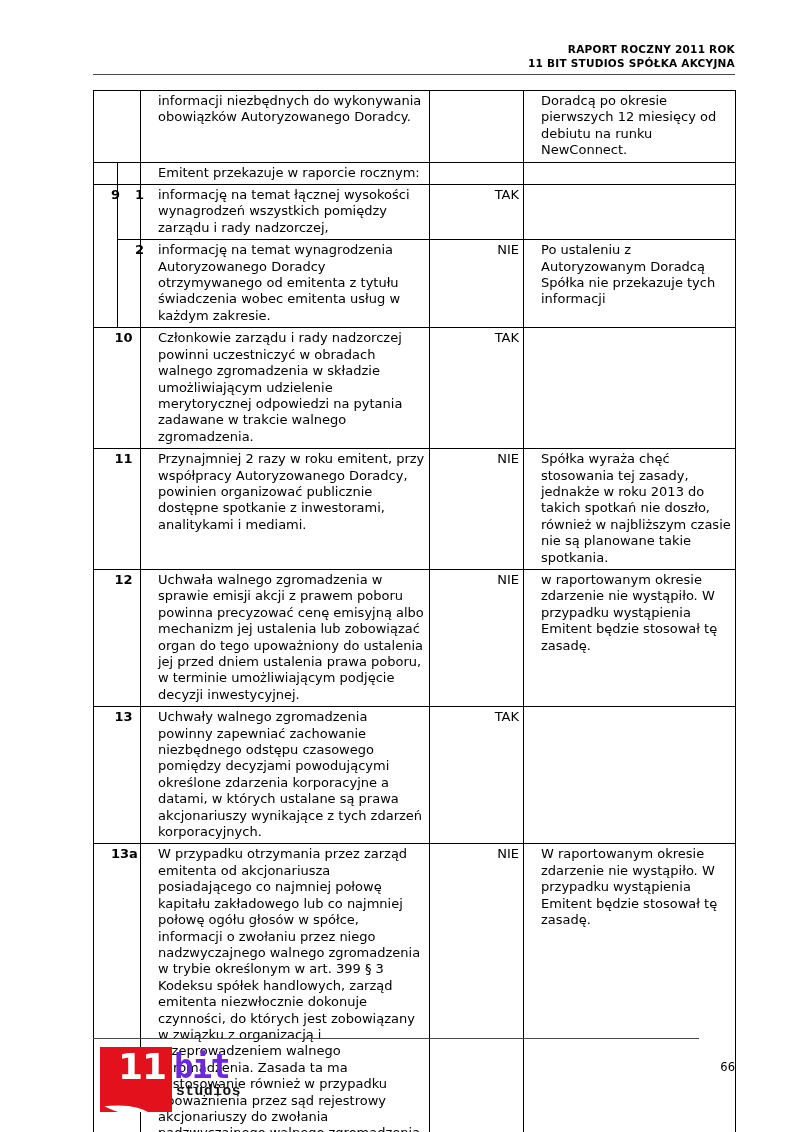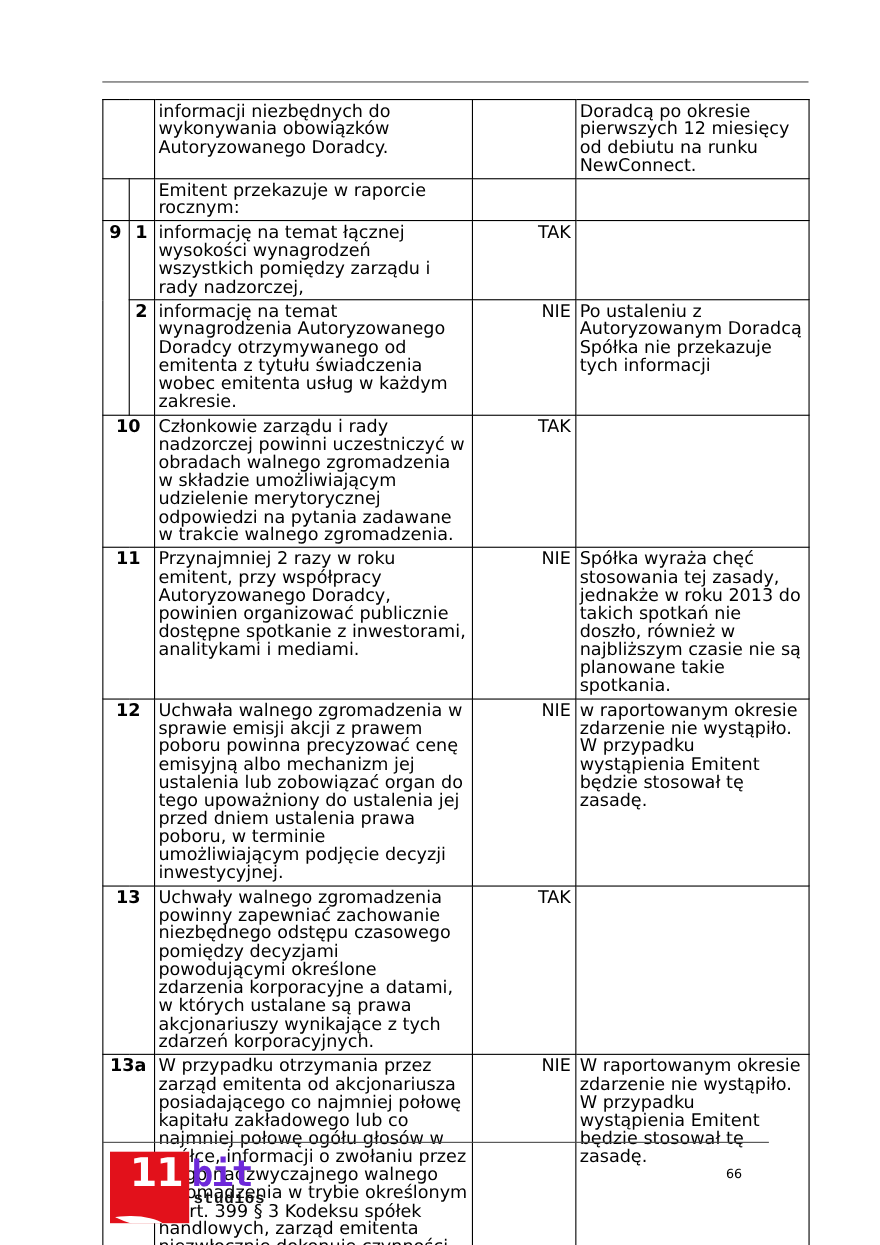--- a/index.html
+++ b/index.html
@@ -56,23 +56,23 @@
     width: 642px;
   }
   table.doc-table {
     border-collapse: collapse;
     width: 642px;
     table-layout: fixed;
   }
   table.doc-table td {
     border: 1px solid #000000;
     vertical-align: top;
-    font-size: 16px;
+    font-size: 13px;
     line-height: 16.4px;
-    padding: 2px 4px 3px 3px;
+    padding: 2px 4px 3px 17px;
   }
   .c-num   { width: 24px;  text-align: center; font-weight: bold; vertical-align: top; }
   .c-sub   { width: 23px;  text-align: center; font-weight: bold; vertical-align: top; }
   .c-desc  { width: 289px; }
   .c-ans   { width: 94px;  text-align: right; }
   .c-com   { width: 212px; }
 
   .num-pad { padding-top: 9px; }
   .ans-cell { padding-top: 3px; }
 
@@ -83,21 +83,21 @@
     top: 1038px;
     width: 606px;
     height: 0;
     border-top: 1.6px solid #4a4a4a;
   }
   .page-number {
     position: absolute;
     left: 660px;
     top: 1060px;
     width: 75px;
-    text-align: left;
+    text-align: right;
     font-size: 11.5px;
     color: #000;
   }
 
   
   .logo {
     position: absolute;
     left: 100px;
     top: 1047px;
     width: 175px;
@@ -154,20 +154,24 @@
     color: #111111;
     letter-spacing: 0.6px;
     line-height: 15px;
   }
 </style>
 </head>
 <body>
 
 <div class="page">
 
+  <div class="page-header">
+    <div class="hdr-line">RAPORT ROCZNY 2011 ROK</div>
+    <div class="hdr-line">11 BIT STUDIOS SPÓŁKA AKCYJNA</div>
+  </div>
   <div class="header-rule"></div>
 
   <div class="tbl-wrap">
     <table class="doc-table">
       <colgroup>
         <col style="width:24px">
           <col style="width:23px">
           <col style="width:289px">
           <col style="width:94px">
           <col style="width:212px">

